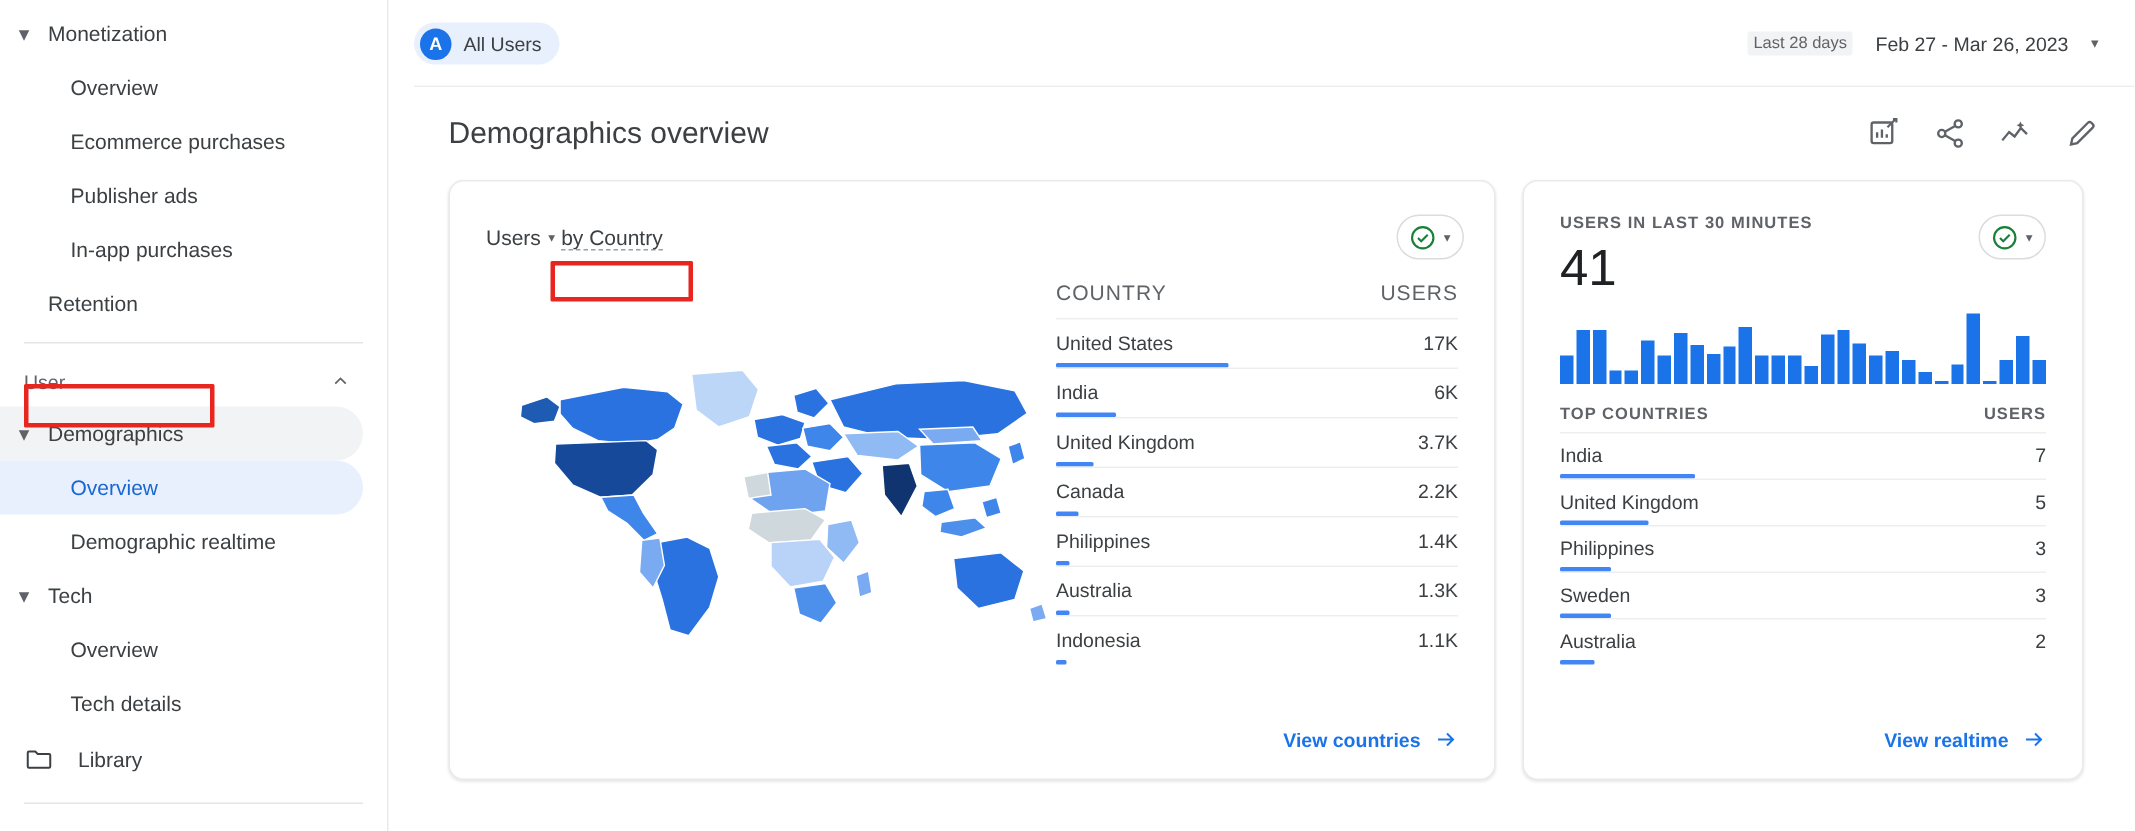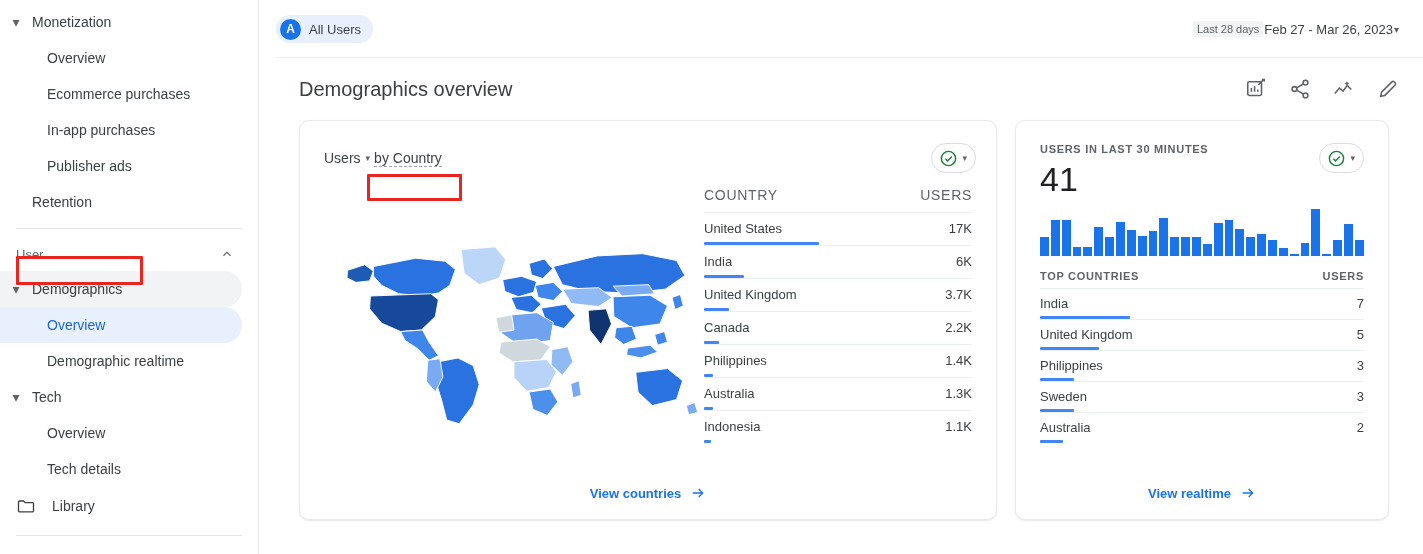--- a/index.html
+++ b/index.html
@@ -93,21 +93,21 @@
     margin-right: 8px;
   }
   .chip-add {
     display: inline-flex; align-items: center; gap: 8px;
     height: 28px; padding: 0 13px; margin-left: 12px;
     border: 1px dashed #bdc1c6; border-radius: 14px;
     font-size: 13px; color: #3c4043; background: #fff; cursor: pointer;
   }
   .plus-ic { font-size: 15px; color: #5f6368; line-height: 1; }
   .daterange {
-    margin-left: auto; display: inline-flex; align-items: center; gap: 1px;
+    margin-left: auto; display: inline-flex; align-items: center; gap: 15px;
     font-size: 13px; color: #3c4043; cursor: pointer;
   }
   .dr-pre { font-size: 11px; color: #5f6368; background: #f1f3f4; padding: 2px 4px; border-radius: 2px;}
   .dr-caret { color: #5f6368; font-size: 10px; }
 
   .titlebar {
     height: 62px; display: flex; align-items: center;
     padding: 0 24px 0 40px;
   }
   .page-title { font-size: 20px; color: #3c4043; font-weight: 400; }
@@ -171,21 +171,21 @@
     padding: 8px 0 9px 0;
     border-top: 1px solid #eceff1;
   }
   .tbl-row .val { color: #3c4043; }
   .bar {
     position: absolute; left: 0; bottom: 0px;
     height: 3px; background: #4285f4; border-radius: 1px;
   }
   .card-foot {
     position: absolute; bottom: 0; left: 0; right: 0;
-    height: 52px; display: flex; align-items: center; justify-content: center;
+    height: 52px; display: flex; align-items: center; justify-content: flex-end;
     padding: 0 24px;
   }
   .foot-link {
     font-size: 13px; color: #1a73e8; font-weight: bold;
     display: inline-flex; align-items: center; gap: 9px; cursor: pointer;
   }
   .arrow-ic { width: 16px; height: 16px; }
 
   
   .rt-pad { padding: 22px 24px 0 24px; position: relative; }
@@ -224,24 +224,24 @@
           <span class="caret">▾</span>
           <span class="lbl">Monetization</span>
         </div>
         <div class="nav-row child">
           <span>Overview</span>
         </div>
         <div class="nav-row child">
           <span>Ecommerce purchases</span>
         </div>
         <div class="nav-row child">
+          <span>Publisher ads</span>
+        </div>
+        <div class="nav-row child">
           <span>In-app purchases</span>
-        </div>
-        <div class="nav-row child">
-          <span>Publisher ads</span>
         </div>
         <div class="nav-row top">
           <span class="caret"></span>
           <span class="lbl">Retention</span>
         </div>
       </div>
     <div class="nav-sep"></div>
     <div class="section-head">
       <span>User</span>
       <svg class="chev-up" viewBox="0 0 24 24" fill="none" stroke="currentColor" stroke-width="2">

